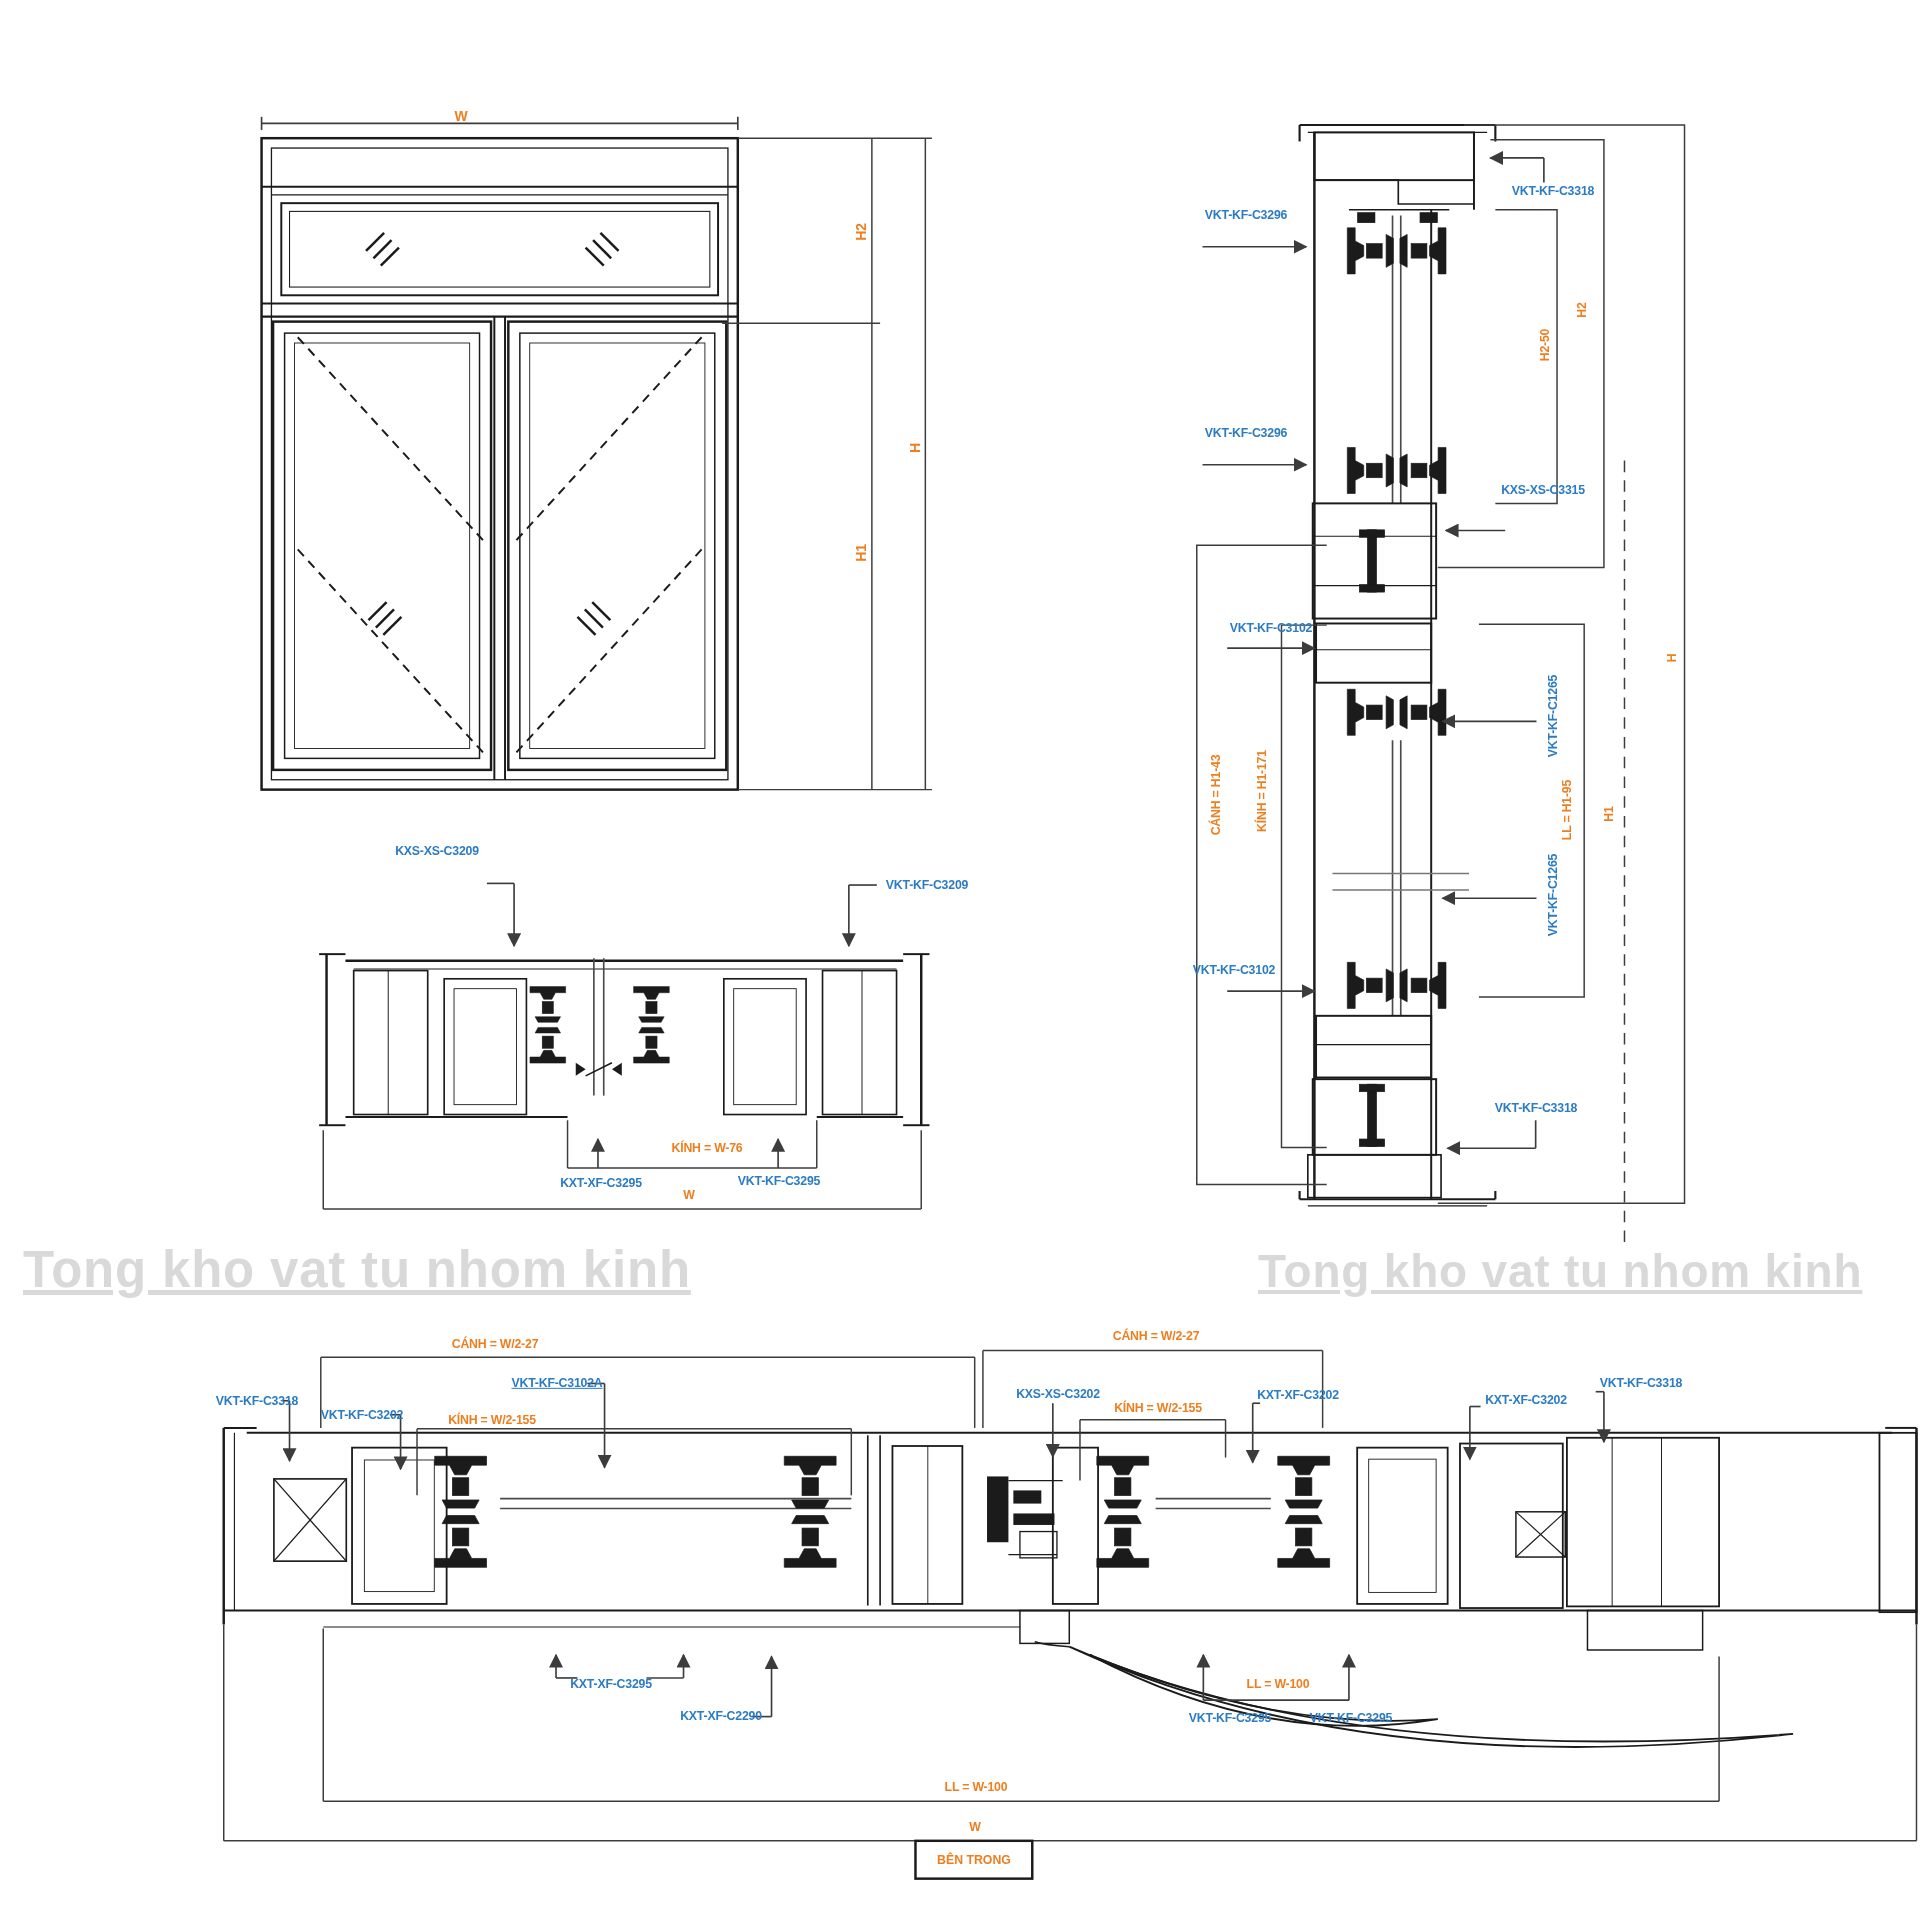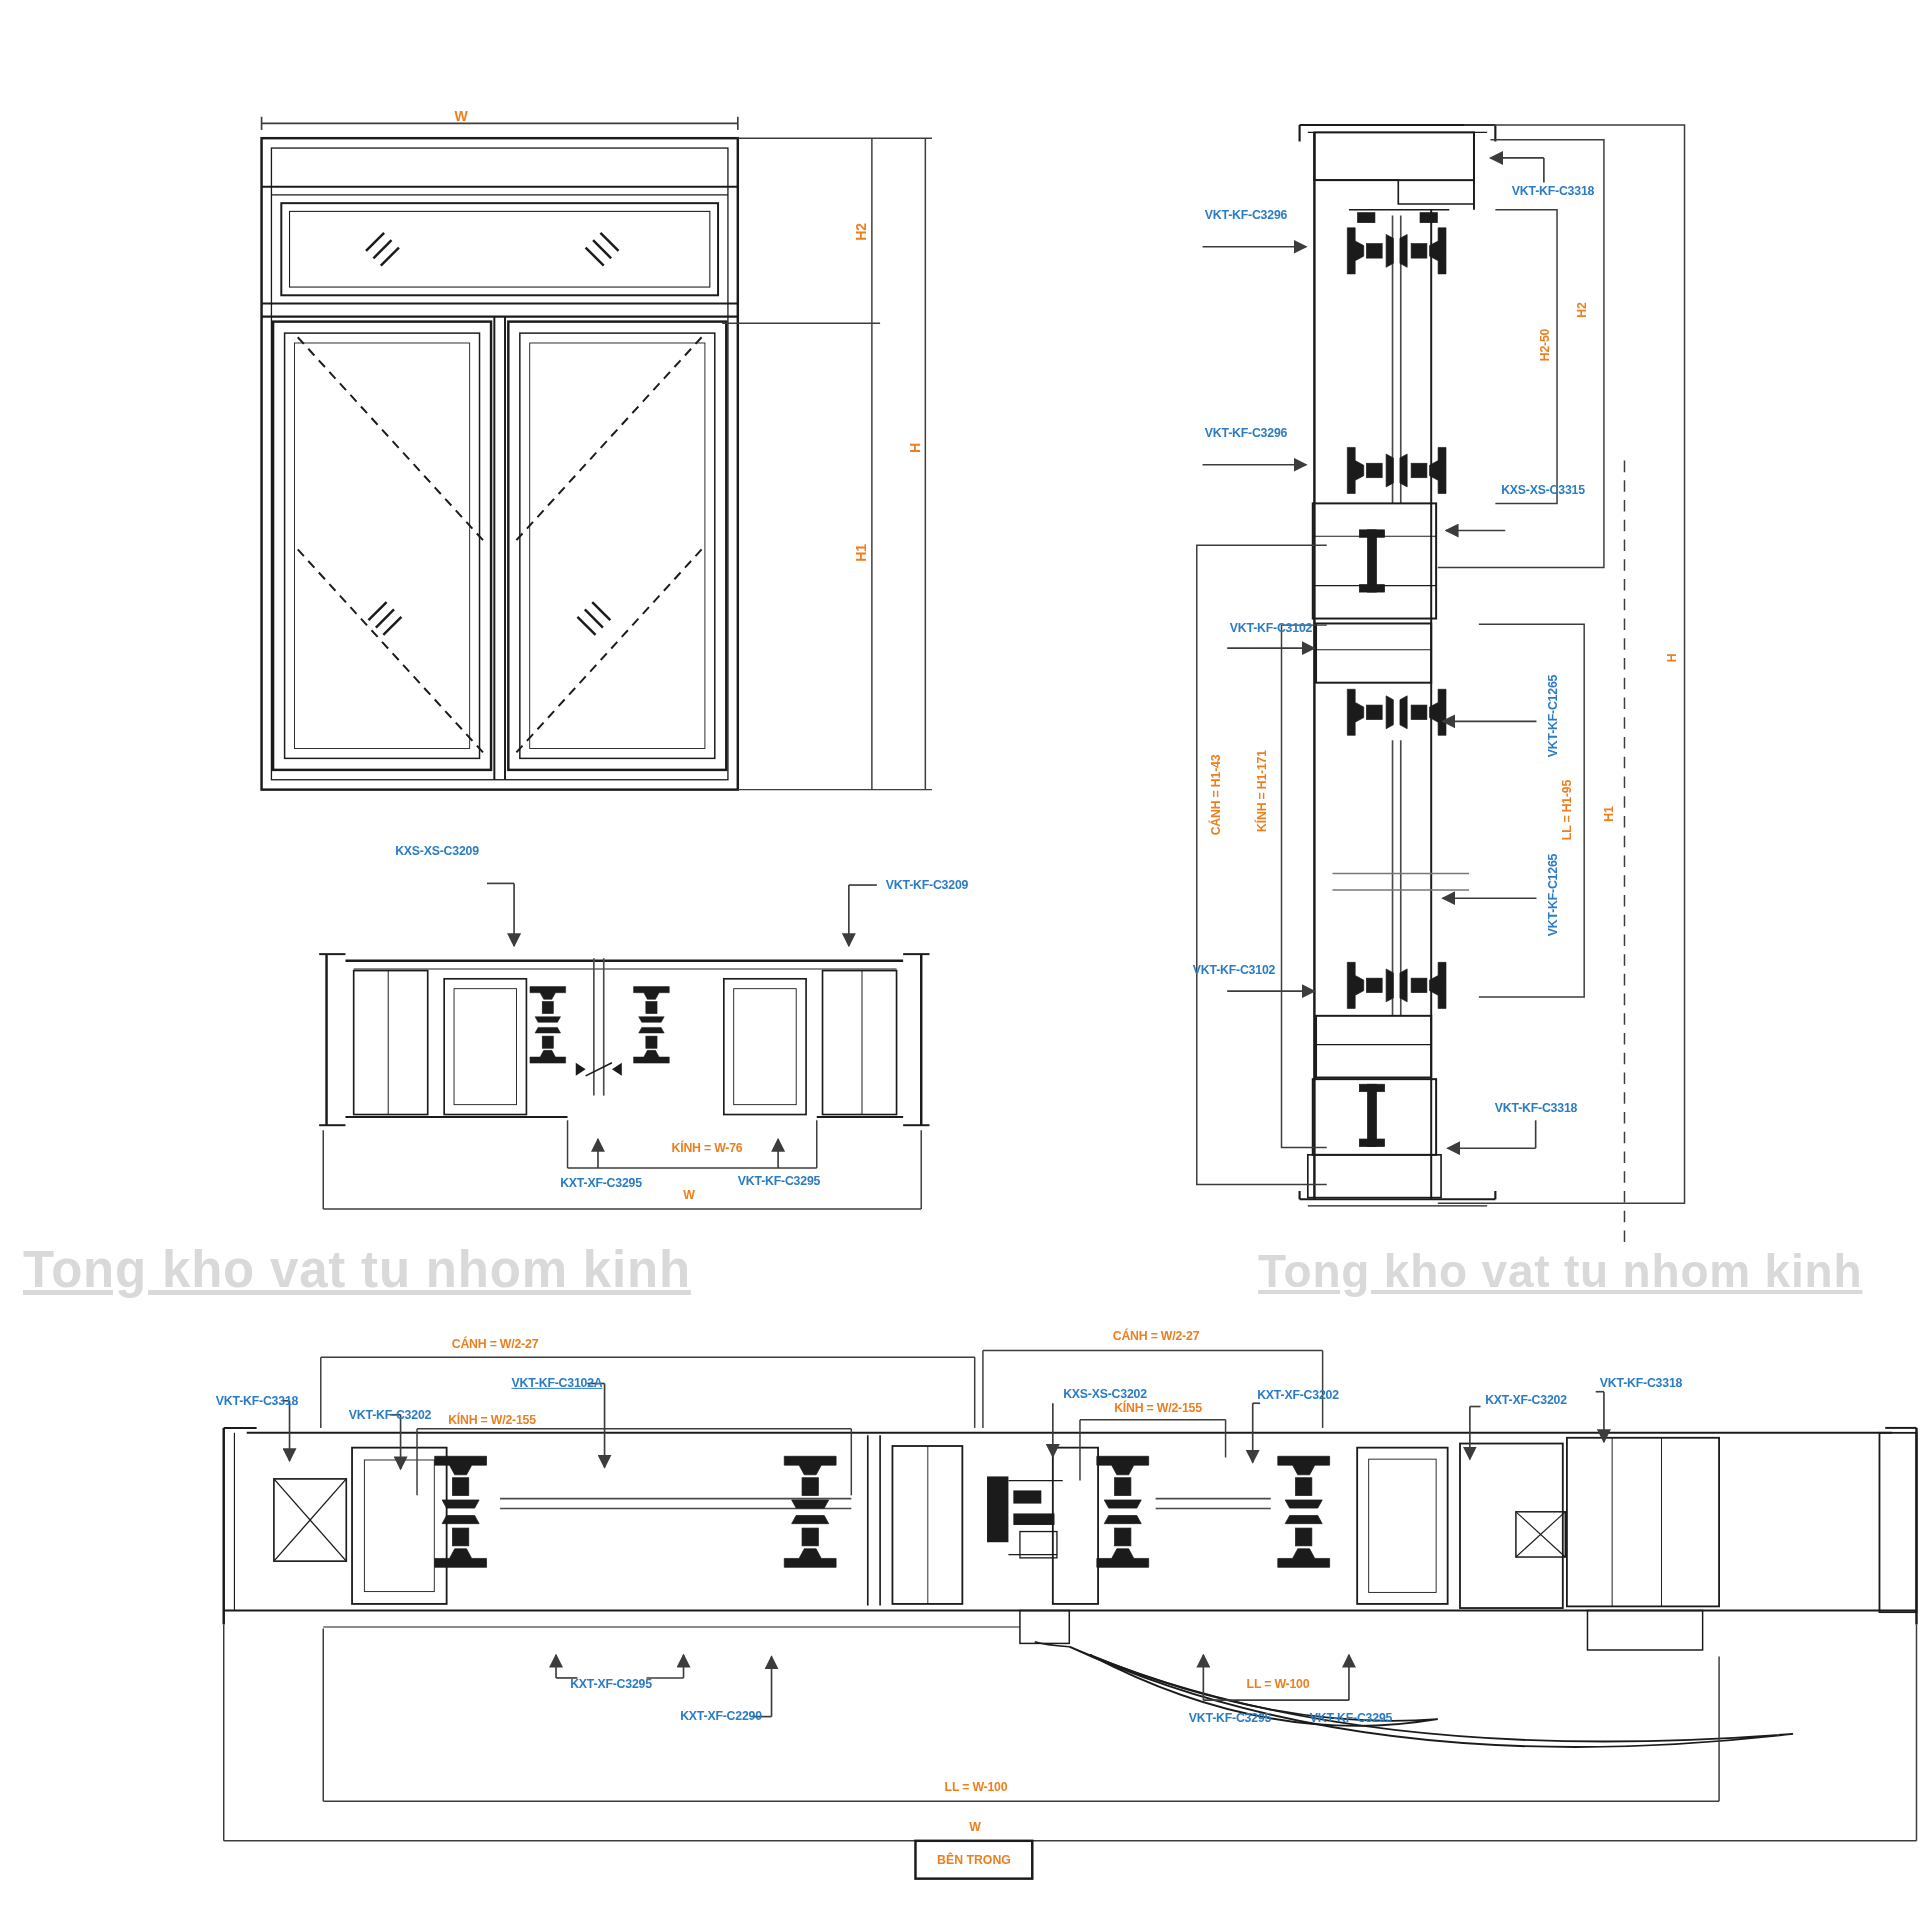--- a/index.html
+++ b/index.html
@@ -362,24 +362,24 @@
 <div class="lbl bl" style="left:437px;top:851px;">KXS-XS-C3209</div>
 <div class="lbl bl" style="left:927px;top:885px;">VKT-KF-C3209</div>
 <div class="lbl or" style="left:693px;top:1148px;padding-left:28px;">KÍNH = W-76</div>
 <div class="lbl bl" style="left:601px;top:1183px;">KXT-XF-C3295</div>
 <div class="lbl bl" style="left:779px;top:1181px;">VKT-KF-C3295</div>
 <div class="lbl or" style="left:689px;top:1195px;">W</div>
 
 <div class="lbl or" style="left:495px;top:1344px;">CÁNH = W/2-27</div>
 <div class="lbl or" style="left:1156px;top:1336px;">CÁNH = W/2-27</div>
 <div class="lbl bl" style="left:257px;top:1401px;">VKT-KF-C3318</div>
-<div class="lbl bl" style="left:362px;top:1415px;margin-left:28px;">VKT-KF-C3202</div>
+<div class="lbl bl" style="left:362px;top:1415px;">VKT-KF-C3202</div>
 <div class="lbl or" style="left:492px;top:1420px;">KÍNH = W/2-155</div>
 <div class="lbl bl" style="left:557px;top:1383px;text-decoration:underline;">VKT-KF-C3102A</div>
-<div class="lbl bl" style="left:1105px;top:1394px;">KXS-XS-C3202</div>
+<div class="lbl bl" style="left:1058px;top:1394px;">KXS-XS-C3202</div>
 <div class="lbl or" style="left:1158px;top:1408px;">KÍNH = W/2-155</div>
 <div class="lbl bl" style="left:1298px;top:1395px;">KXT-XF-C3202</div>
 <div class="lbl bl" style="left:1526px;top:1400px;">KXT-XF-C3202</div>
 <div class="lbl bl" style="left:1641px;top:1383px;">VKT-KF-C3318</div>
 <div class="lbl bl" style="left:611px;top:1684px;">KXT-XF-C3295</div>
 <div class="lbl bl" style="left:721px;top:1716px;">KXT-XF-C2290</div>
 <div class="lbl or" style="left:1278px;top:1684px;">LL = W-100</div>
 <div class="lbl bl" style="left:1230px;top:1718px;">VKT-KF-C3295</div>
 <div class="lbl bl" style="left:1351px;top:1718px;">VKT-KF-C3295</div>
 <div class="lbl or" style="left:976px;top:1787px;">LL = W-100</div>

